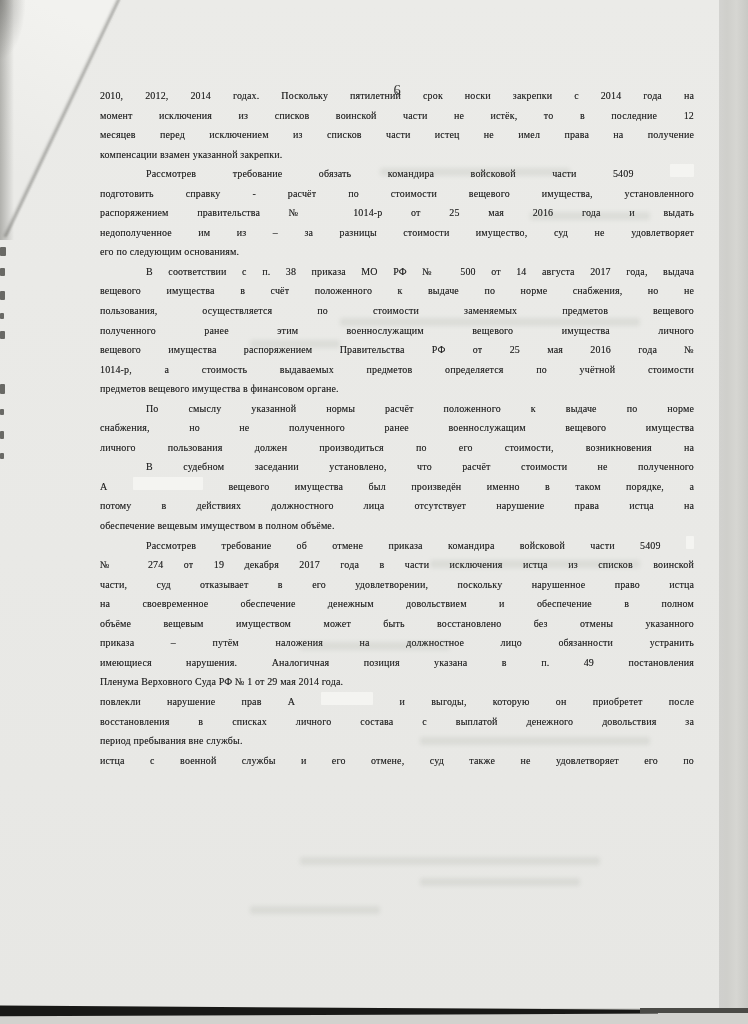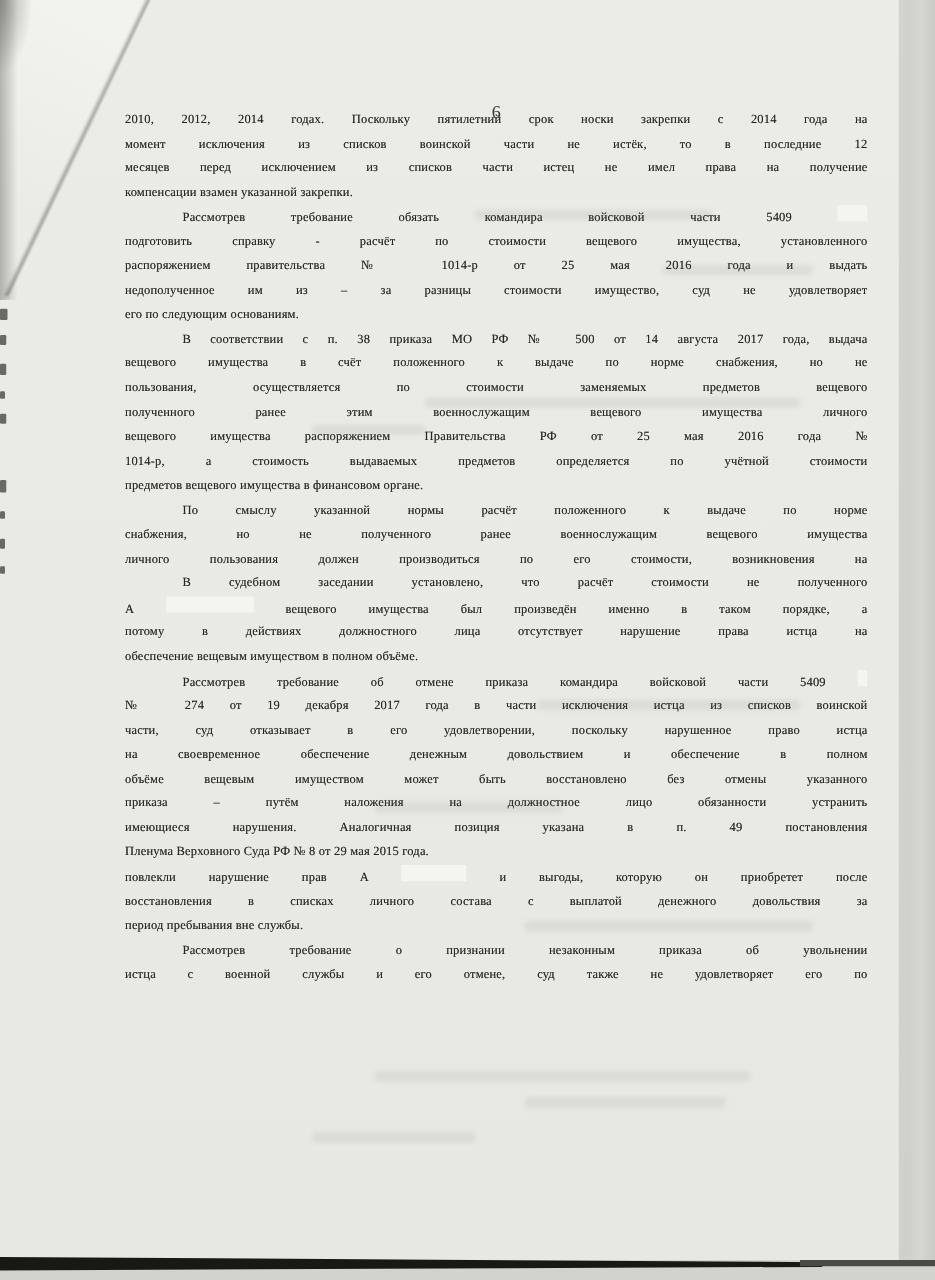--- a/index.html
+++ b/index.html
@@ -118,29 +118,28 @@
           <div class="line last">обеспечение вещевым имуществом в полном объёме.</div>
         </div>
         <div class="para">
           <div class="line indent">Рассмотрев требование об отмене приказа командира войсковой части 5409 <span class="redact" style="width: 8px;"></span></div>
           <div class="line">№ 274 от 19 декабря 2017 года в части исключения истца из списков воинской</div>
           <div class="line">части, суд отказывает в его удовлетворении, поскольку нарушенное право истца</div>
           <div class="line">на своевременное обеспечение денежным довольствием и обеспечение в полном</div>
           <div class="line">объёме вещевым имуществом может быть восстановлено без отмены указанного</div>
           <div class="line">приказа – путём наложения на должностное лицо обязанности устранить</div>
           <div class="line">имеющиеся нарушения. Аналогичная позиция указана в п. 49 постановления</div>
-          <div class="line last">Пленума Верховного Суда РФ № 8 от 29 мая 2015 года.</div>
+          <div class="line last">Пленума Верховного Суда РФ № 1 от 29 мая 2014 года.</div>
         </div>
         <div class="para">
           <div class="line">повлекли нарушение прав А <span class="redact" style="width: 52px;"></span> и выгоды, которую он приобретет после</div>
           <div class="line">восстановления в списках личного состава с выплатой денежного довольствия за</div>
           <div class="line last">период пребывания вне службы.</div>
         </div>
         <div class="para">
-          <div class="line indent">Рассмотрев требование о признании незаконным приказа об увольнении</div>
           <div class="line">истца с военной службы и его отмене, суд также не удовлетворяет его по</div>
         </div>
       </div>
 
     <div class="bleed" style="left:380px;top:168px;width:190px;"></div>
     <div class="bleed" style="left:530px;top:212px;width:120px;"></div>
     <div class="bleed" style="left:340px;top:318px;width:300px;"></div>
     <div class="bleed" style="left:250px;top:340px;width:90px;"></div>
     <div class="bleed" style="left:430px;top:560px;width:210px;"></div>
     <div class="bleed" style="left:300px;top:642px;width:150px;"></div>

